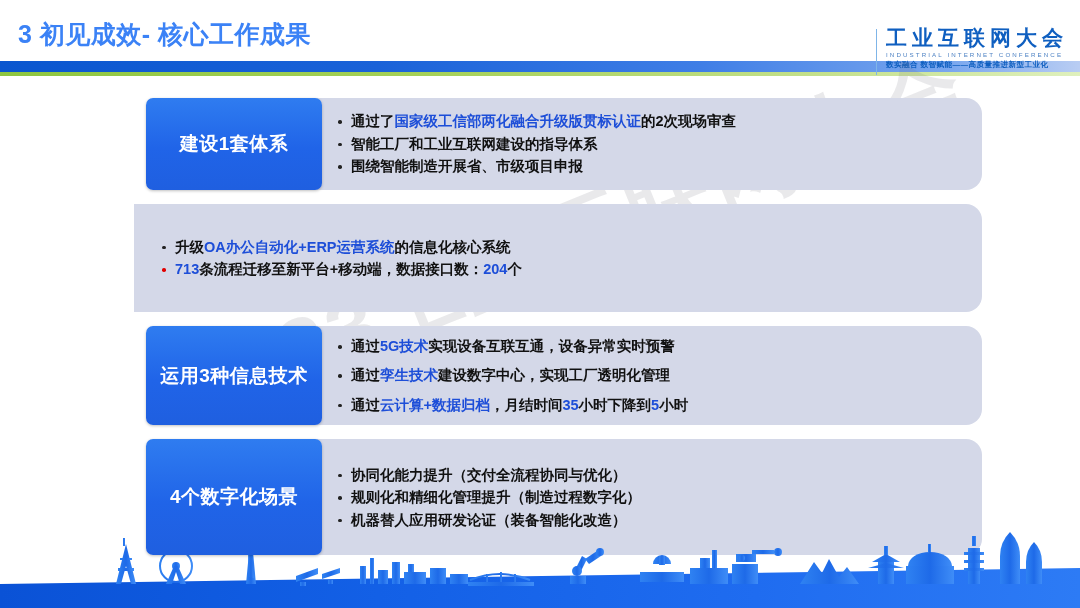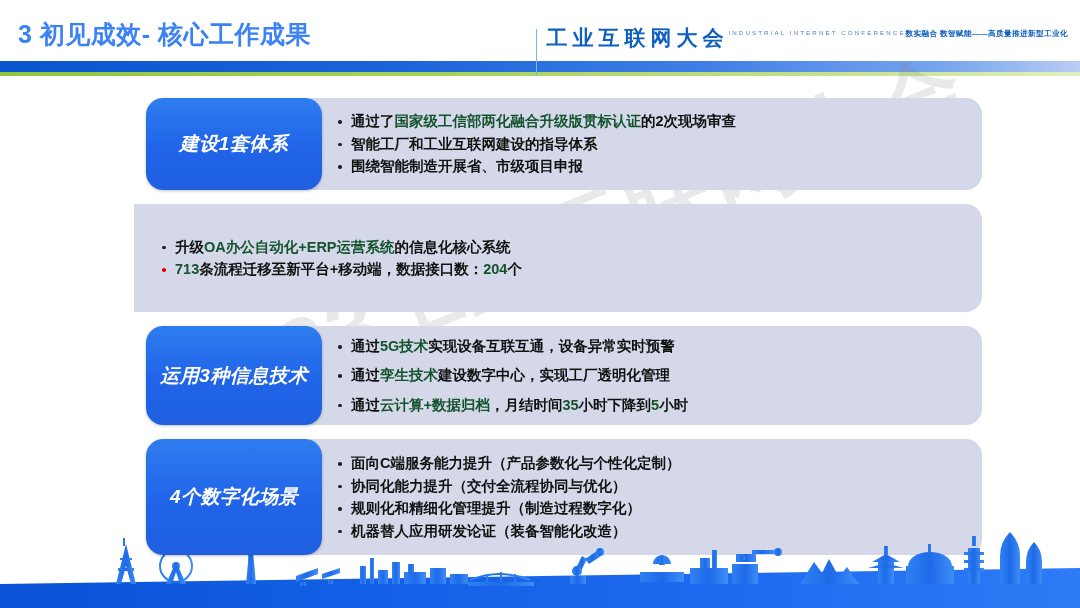--- a/index.html
+++ b/index.html
@@ -28,21 +28,21 @@
   
   .logo{position:absolute;right:12px;top:27px;display:flex;align-items:flex-start;height:52px;}
   .logo-left{display:flex;flex-direction:column;align-items:center;padding-right:10px;}
   .logo-year{
     font-size:30px;font-weight:bold;color:#8cc63f;line-height:1;letter-spacing:1px;
   }
   .logo-date{
     font-size:5.4px;color:#8cc63f;letter-spacing:.6px;margin-top:4px;white-space:nowrap;
   }
   .logo-sep{width:1px;background:#7fb5e8;align-self:stretch;margin:2px 9px 4px 0;}
-  .logo-right{display:flex;flex-direction:row;}
+  .logo-right{display:flex;flex-direction:column;}
   .logo-cn{
     font-size:21px;font-weight:bold;color:#0f5fc0;letter-spacing:5px;line-height:1.05;white-space:nowrap;
   }
   .logo-en{
     font-size:6.2px;color:#4f83c4;letter-spacing:2.1px;margin-top:2px;white-space:nowrap;
   }
   .logo-sub{
     font-size:7.6px;font-weight:bold;color:#0f5fc0;letter-spacing:.4px;margin-top:2px;white-space:nowrap;
   }
 
@@ -51,44 +51,44 @@
     position:absolute;left:195px;top:200px;width:700px;height:300px;
     font-size:86px;font-weight:bold;color:rgba(120,120,130,.16);
     transform:rotate(-22deg);white-space:nowrap;pointer-events:none;
     letter-spacing:4px;
   }
 
   
   .rows{position:absolute;left:146px;top:98px;width:836px;}
   .row{display:flex;align-items:stretch;margin-bottom:14px;position:relative;}
   .row-label{
-    flex:0 0 176px;border-radius:17px;
+    flex:0 0 176px;border-radius:7px;
     background:linear-gradient(180deg,#2f7cf0 0%,#2064e8 55%,#1f5fe0 100%);
     box-shadow:0 1px 3px rgba(0,0,0,.25);
     display:flex;align-items:center;justify-content:center;
     color:#fff;font-size:19px;font-weight:bold;letter-spacing:.5px;
-    text-align:center;z-index:2;font-style:italic;
+    text-align:center;z-index:2;
   }
   .row-panel{
     flex:1 1 auto;margin-left:-12px;padding:9px 14px 9px 26px;
     background:#d4d8e8;border-radius:0 16px 16px 0;
     display:flex;flex-direction:column;justify-content:center;
   }
   .bullet{
     position:relative;padding-left:15px;
     font-size:14.5px;font-weight:bold;color:#111;line-height:1.55;
     white-space:nowrap;
   }
   .bullet::before{
     content:"";position:absolute;left:2px;top:10px;
     width:3.5px;height:3.5px;border-radius:50%;background:#222;
   }
   .bullet.red::before{background:#e10000;}
   .bullet.wrap{white-space:normal;}
-  .r{color:#14532d;}
+  .r{color:#1d4ed8;}
   .row-h1 .row-label,.row-h1 .row-panel{min-height:74px;}
   .row-h2 .row-label,.row-h2 .row-panel{min-height:90px;}
   .row-h3 .row-label,.row-h3 .row-panel{min-height:80px;gap:7px;}
   .row-h4 .row-label,.row-h4 .row-panel{min-height:98px;}
 
   
   .footer{position:absolute;left:0;right:0;bottom:0;height:80px;overflow:hidden;}
   .footer-sky{position:absolute;left:0;right:0;bottom:0;height:80px;}
 </style>
 </head>
@@ -130,21 +130,20 @@
         <div class="row-label">运用3种信息技术</div>
         <div class="row-panel">
           <div class="bullet"><span>通过</span><span class="r">5G技术</span><span>实现设备互联互通，设备异常实时预警</span></div>
           <div class="bullet"><span>通过</span><span class="r">孪生技术</span><span>建设数字中心，实现工厂透明化管理</span></div>
           <div class="bullet"><span>通过</span><span class="r">云计算+数据归档</span><span>，月结时间</span><span class="r">35</span><span>小时下降到</span><span class="r">5</span><span>小时</span></div>
         </div>
       </div>
       <div class="row row-h4">
         <div class="row-label">4个数字化场景</div>
         <div class="row-panel">
-          <div class="bullet"><span>面向C端服务能力提升（产品参数化与个性化定制）</span></div>
           <div class="bullet"><span>协同化能力提升（交付全流程协同与优化）</span></div>
           <div class="bullet"><span>规则化和精细化管理提升（制造过程数字化）</span></div>
           <div class="bullet"><span>机器替人应用研发论证（装备智能化改造）</span></div>
         </div>
       </div>
     </div>
 
   <div class="footer">
     <svg class="footer-sky" viewBox="0 0 1080 80" preserveAspectRatio="none">
       <defs>

